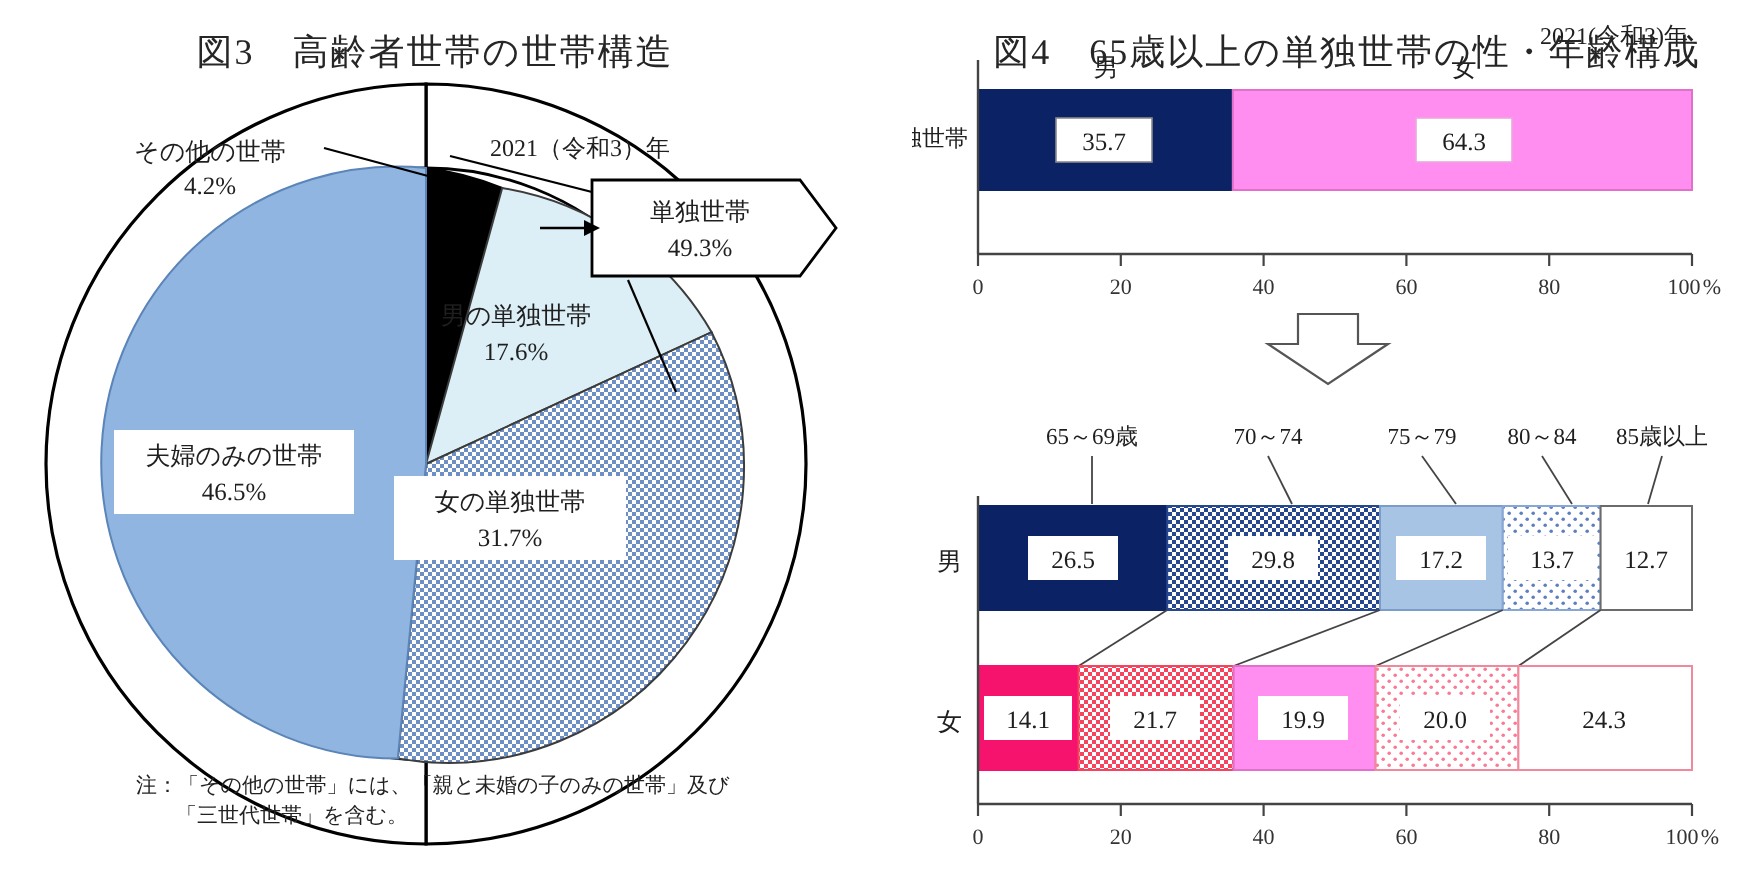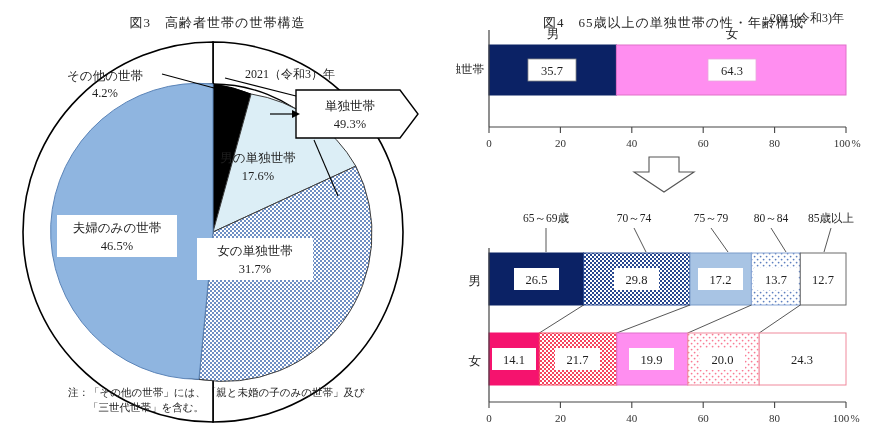--- a/index.html
+++ b/index.html
@@ -10,21 +10,21 @@
     color:#1a1a1a;
     overflow:hidden;
     position:relative;
   }
   .panel{position:absolute;top:0;height:440px;}
   #panel-left{left:0;width:435px;}
   #panel-right{left:428px;width:435px;margin-left:28px;}
 
   .fig-title{
     position:absolute;top:14px;left:0;width:100%;
-    text-align:center;font-size:13px;letter-spacing:1px;
+    text-align:center;font-size:18px;letter-spacing:1px;
     color:#262626;white-space:nowrap;
   }
 
   svg{display:block;}
   .svgtext{font-family:"Liberation Serif","DejaVu Serif",serif;fill:#1f1f1f;}
   .lbl{font-size:12.5px;}
   .lbl-sm{font-size:11.5px;}
   .val{font-size:12.5px;}
   .axis-num{font-size:11px;fill:#333;}
   .note{font-size:10.5px;fill:#222;}

